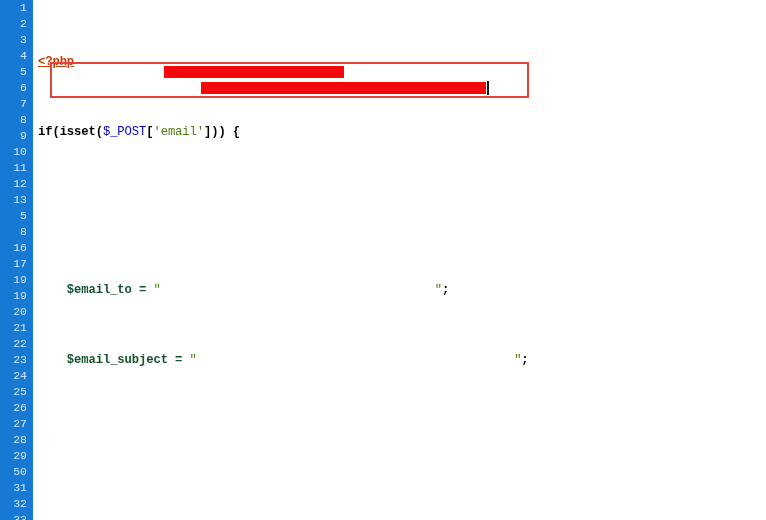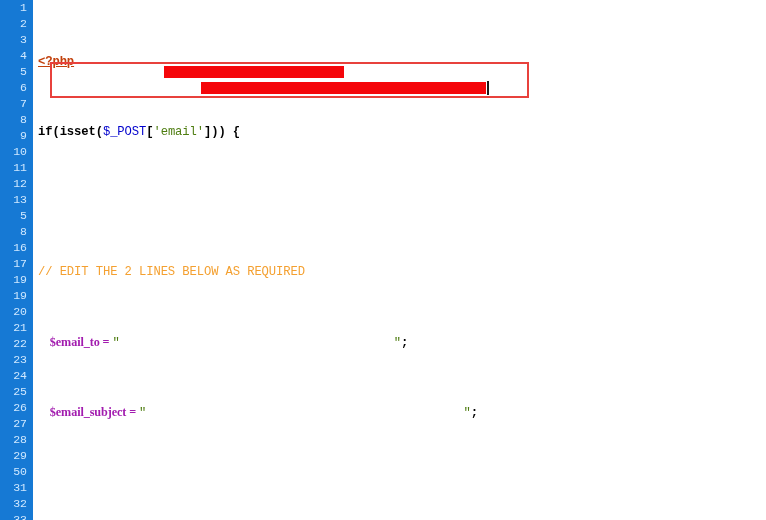--- a/index.html
+++ b/index.html
@@ -58,21 +58,21 @@
     line-height: 16px;
     font-size: 12.2px;
     color: #000000;
     white-space: pre;
     letter-spacing: -0.1px;
   }
   
   .t-tag      { color: #c2410c; font-weight: bold; text-decoration: underline; }
   .t-kw       { color: #000000; font-weight: bold; }
   .t-var      { color: #0000cc; }
-  .t-plain    { color: #a21caf; font-weight: bold; font-family: Liberation Serif, serif; }
+  .t-plain    { color: #14532d; font-weight: bold; }
   .t-str      { color: #4d7c0f; }
   .t-com      { color: #f4a030; }
   .t-punc     { color: #000000; font-weight: bold; }
 
   
   #redact-box {
     position: absolute;
     left: 50px;
     top: 62px;
     width: 479px;
@@ -154,21 +154,20 @@
   </div>
 
   <div id="code">
     
     <div class="codeline"><span class="t-tag">&lt;?php</span></div>
     
     <div class="codeline"><span class="t-kw">if(isset(</span><span class="t-var">$_POST</span><span class="t-punc">[</span><span class="t-str">'email'</span><span class="t-punc">])) {</span></div>
     
     <div class="codeline"> </div>
     
-    <div class="codeline"><span class="t-com">// EDIT THE 2 LINES BELOW AS REQUIRED</span></div>
     
     <div class="codeline"><span class="t-plain">    </span><span class="t-plain">$email_to</span><span class="t-plain"> = </span><span class="t-str">"</span><span class="t-str"></span><span class="t-str">                                      "</span><span class="t-punc">;</span></div>
     
     <div class="codeline"><span class="t-plain">    </span><span class="t-plain">$email_subject</span><span class="t-plain"> = </span><span class="t-str">"</span><span class="t-str"></span><span class="t-str">                                            "</span><span class="t-punc">;</span></div>
     
     <div class="codeline"> </div>
     
     
     
     

